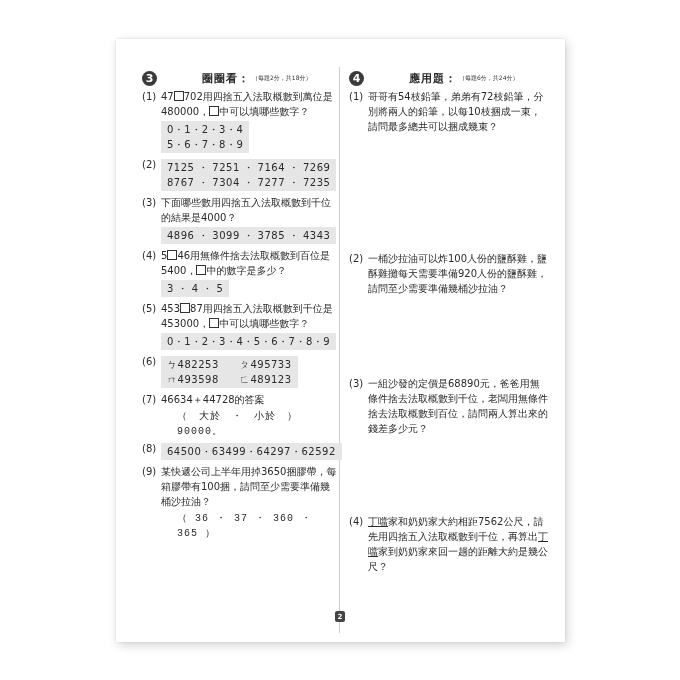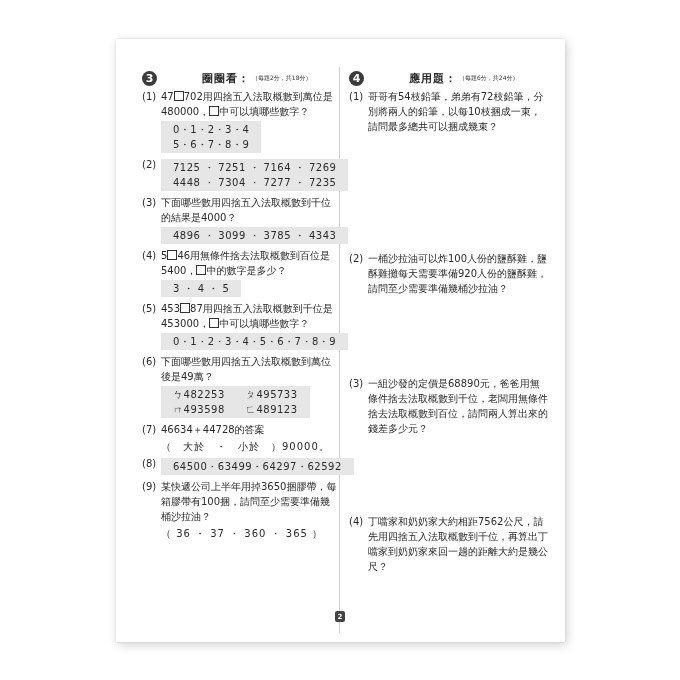--- a/index.html
+++ b/index.html
@@ -26,29 +26,29 @@
     margin-right:4px;
   }
   .sec-title { font-size:11px; font-weight:bold; letter-spacing:1px;padding-left:41px; }
   .sec-note { font-size:6px; margin-left:2px; color:#333; }
 
   .q { position:relative; padding-left:19px; font-size:10px; line-height:15px; margin-bottom:1px; }
   .q-no { position:absolute; left:0; top:0; font-size:10px; }
   .q-text { display:block; }
   .box { display:inline-block; width:8px; height:8px; border:1px solid #333; vertical-align:-1px; }
   .choices {
-    background:#e6e6e6; display:inline-block; padding:1px 12px; margin:2px 0 3px 0;
+    background:#e6e6e6; display:inline-block; padding:1px 6px; margin:2px 0 3px 0;
     font-size:10px; line-height:15px; letter-spacing:0.5px;
   }
   .choices .row { display:block; white-space:nowrap; }
-  .plain { display:block; margin:2px 0; letter-spacing:1px; }
+  .plain { display:block; margin:2px 16px; letter-spacing:1px;font-family:Liberation Mono, monospace; }
 
   .rq { position:absolute; left:0; width:200px; font-size:10px; line-height:15px; padding-left:19px; box-sizing:border-box; }
   .rq .q-no { left:0; }
-  .ul { }
+  .ul { text-decoration:underline; }
 
   .page-num {
     position:absolute; left:219px; top:572px; width:10px; height:11px; background:#444;
     color:#fff; font-size:7px; font-weight:bold; display:flex; align-items:center; justify-content:center; border-radius:2px;
   }
 </style>
 </head>
 <body>
 
 <div class="page">
@@ -67,21 +67,21 @@
       <div class="choices">
         <span class="row">0・1・2・3・4</span>
         <span class="row">5・6・7・8・9</span>
       </div>
     </div>
 
     <div class="q">
       <span class="q-no">(2)</span>
       <div class="choices">
         <span class="row">7125 ・ 7251 ・ 7164 ・ 7269</span>
-        <span class="row">4448 ・ 7304 ・ 7277 ・ 7235</span>
+        <span class="row">8767 ・ 7304 ・ 7277 ・ 7235</span>
       </div>
     </div>
 
     <div class="q">
       <span class="q-no">(3)</span>
       <span class="q-text">下面哪些數用四捨五入法取概數到千位的結果是4000？</span>
       <div class="choices">
         <span class="row">4896 ・ 3099 ・ 3785 ・ 4343</span>
       </div>
     </div>
@@ -97,21 +97,20 @@
     <div class="q">
       <span class="q-no">(5)</span>
       <span class="q-text"><span>453</span><span class="box"></span><span>87用四捨五入法取概數到千位是453000，</span><span class="box"></span><span>中可以填哪些數字？</span></span>
       <div class="choices">
         <span class="row">0・1・2・3・4・5・6・7・8・9</span>
       </div>
     </div>
 
     <div class="q">
       <span class="q-no">(6)</span>
-      <span class="q-text">下面哪些數用四捨五入法取概數到萬位後是49萬？</span>
       <div class="choices">
         <span class="row">ㄅ482253　　ㄆ495733</span>
         <span class="row">ㄇ493598　　ㄈ489123</span>
       </div>
     </div>
 
     <div class="q">
       <span class="q-no">(7)</span>
       <span class="q-text">46634＋44728的答案</span>
       <span class="plain">（　大於　・　小於　）90000。</span>

